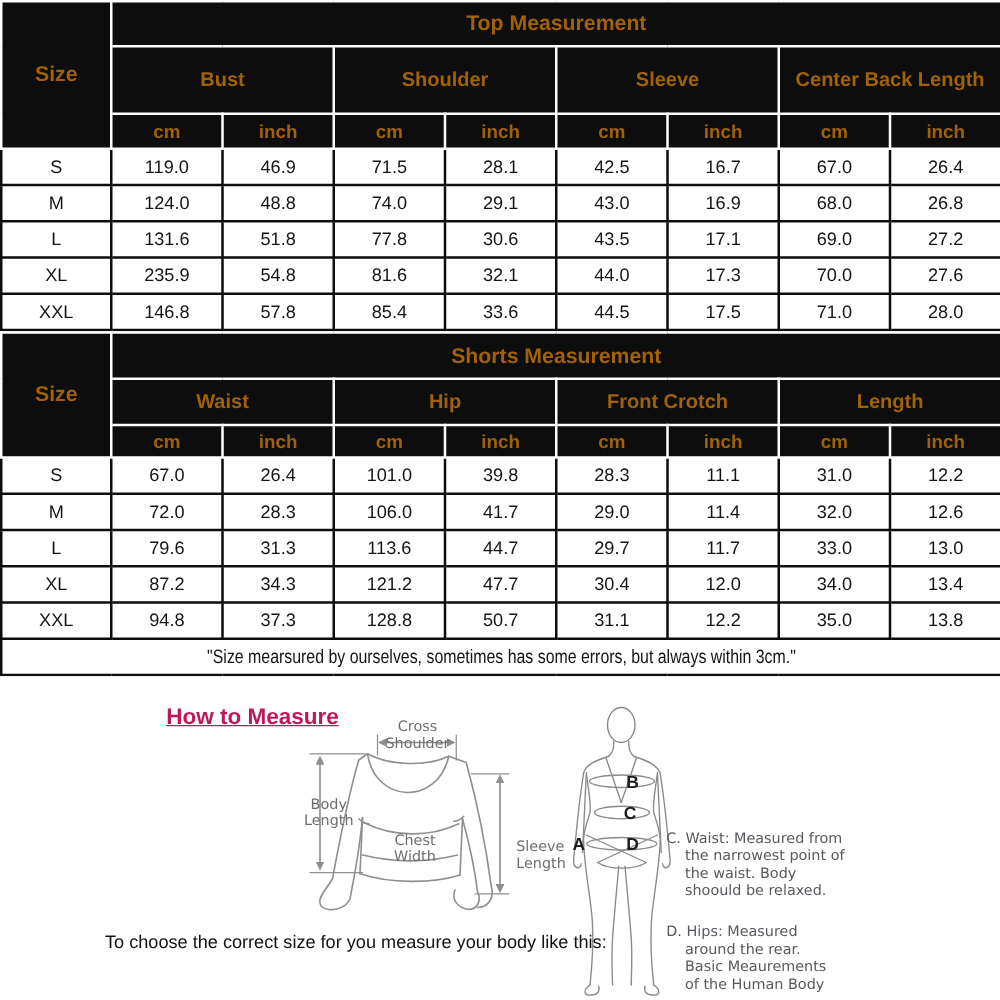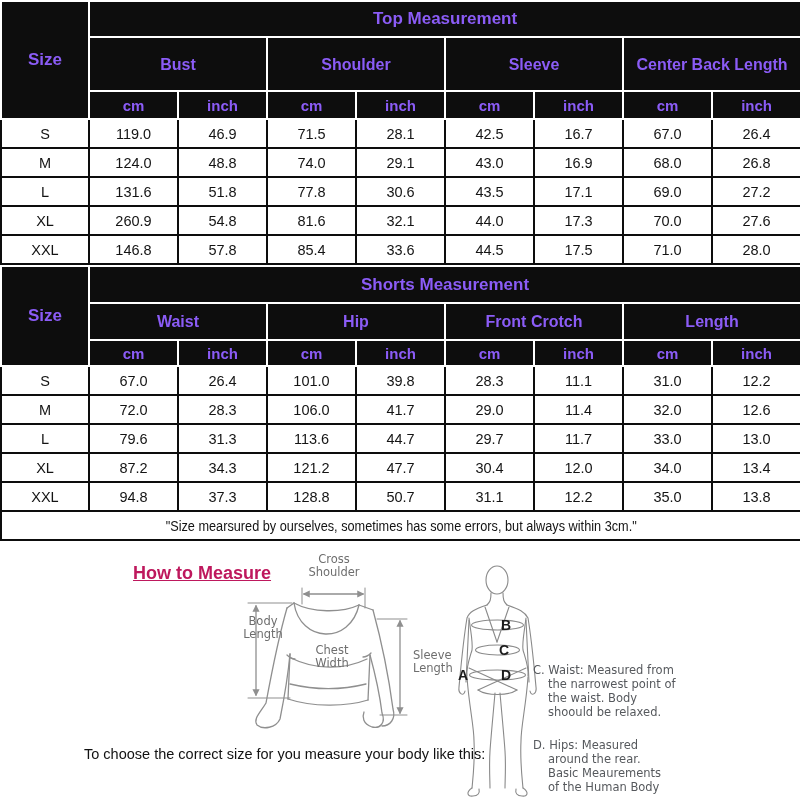--- a/index.html
+++ b/index.html
@@ -5,21 +5,21 @@
   html,body{margin:0;padding:0;}
   body{
     width:800px;height:800px;background:#ffffff;
     font-family:"Liberation Sans", sans-serif;
     overflow:hidden;
   }
   table{
     border-collapse:collapse;table-layout:fixed;width:800px;
   }
   th{
-    background:#0d0d0d;color:#8b5cf6;border:2px solid #ffffff;
+    background:#0d0d0d;color:#a16207;border:2px solid #ffffff;
     font-weight:bold;text-align:center;padding:0;
   }
   td{
     background:#ffffff;color:#141414;border:2px solid #0d0d0d;
     text-align:center;font-size:14.5px;padding:0;
   }
   .h-title{font-size:17px;}
   .h-size{font-size:17px;}
   .h-col{font-size:16px;line-height:19px;}
   .h-unit{font-size:15px;margin-left:44px;}
@@ -30,21 +30,21 @@
   .r2-cols{height:37px;}
   .r2-units{height:26px;}
   tbody tr{height:29px;}
   .disclaimer-row td{height:27px;font-size:15.5px;}
   .condensed{display:inline-block;transform:scaleX(0.82);transform-origin:center;white-space:nowrap;}
 
   .howto{position:relative;width:800px;height:265px;background:#ffffff;}
   .howto-title{position:absolute;left:133px;top:22px;font-size:18px;font-weight:bold;color:#be185d;text-decoration:underline;}
   .diagram-label{
     position:absolute;color:#6e6e6e;font-size:11.5px;line-height:13px;
-    white-space:pre-line;text-align:center;font-family:"DejaVu Sans", sans-serif;
+    white-space:pre-line;text-align:center;font-family:"DejaVu Sans", sans-serif;margin-top:22px;
   }
   .lbl-cross{left:299px;top:12px;width:70px;}
   .lbl-body{left:240px;top:74px;width:46px;}
   .lbl-chest{left:303px;top:103px;width:58px;}
   .lbl-sleeve{left:413px;top:108px;width:52px;text-align:left;}
   .svg-abs{position:absolute;}
   .annotation{
     position:absolute;left:533px;width:135px;color:#56595d;
     font-size:11.5px;line-height:14px;font-family:"DejaVu Sans", sans-serif;
     padding-left:15px;text-indent:-15px;
@@ -114,21 +114,21 @@
         <td>51.8</td>
         <td>77.8</td>
         <td>30.6</td>
         <td>43.5</td>
         <td>17.1</td>
         <td>69.0</td>
         <td>27.2</td>
       </tr>
       <tr>
         <td>XL</td>
-        <td>260.9</td>
+        <td>235.9</td>
         <td>54.8</td>
         <td>81.6</td>
         <td>32.1</td>
         <td>44.0</td>
         <td>17.3</td>
         <td>70.0</td>
         <td>27.6</td>
       </tr>
       <tr>
         <td>XXL</td>

